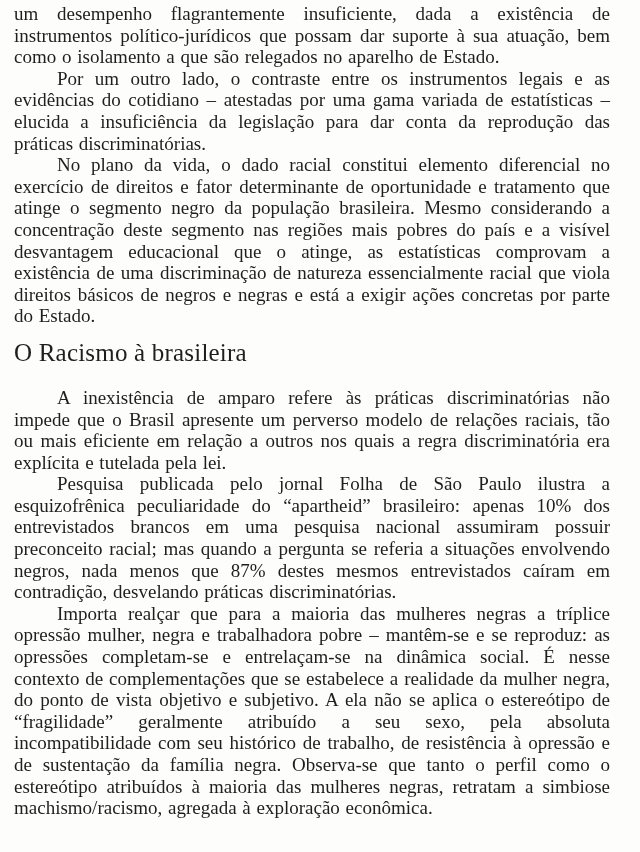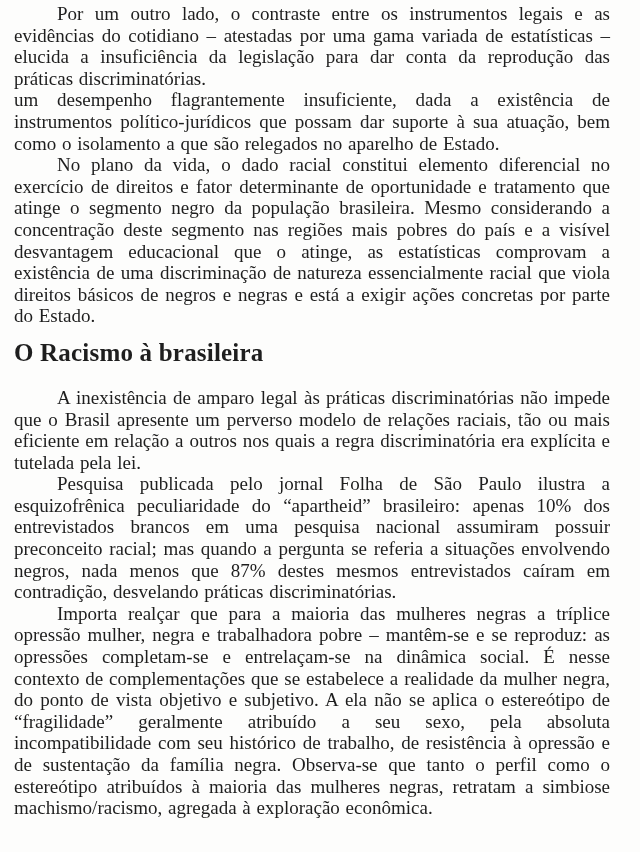--- a/index.html
+++ b/index.html
@@ -25,39 +25,39 @@
     margin: 0;
     text-indent: 0;
     word-spacing: 1px;
   }
   .para.indent {
     text-indent: 43px;
   }
   .heading {
     font-size: 25px;
     line-height: 27px;
-    font-weight: bold;
+    font-weight: normal;
     text-align: left;
     margin: 12px 0 21px 0;
     letter-spacing: 0.2px;
   }
 </style>
 </head>
 <body>
 
 <div class="page" style="background: rgb(253, 253, 252); color: rgb(30, 30, 30);">
 
+  <p class="para">um desempenho flagrantemente insuficiente, dada a existência de instrumentos político-jurídicos que possam dar suporte à sua atuação, bem como o isolamento a que são relegados no aparelho de Estado.</p>
+
   <p class="para indent">Por um outro lado, o contraste entre os instrumentos legais e as evidências do cotidiano – atestadas por uma gama variada de estatísticas – elucida a insuficiência da legislação para dar conta da reprodução das práticas discriminatórias.</p>
-
-  <p class="para">um desempenho flagrantemente insuficiente, dada a existência de instrumentos político-jurídicos que possam dar suporte à sua atuação, bem como o isolamento a que são relegados no aparelho de Estado.</p>
 
   <p class="para indent">No plano da vida, o dado racial constitui elemento diferencial no exercício de direitos e fator determinante de oportunidade e tratamento que atinge o segmento negro da população brasileira. Mesmo considerando a concentração deste segmento nas regiões mais pobres do país e a visível desvantagem educacional que o atinge, as estatísticas comprovam a existência de uma discriminação de natureza essencialmente racial que viola direitos básicos de negros e negras e está a exigir ações concretas por parte do Estado.</p>
 
   <h1 class="heading">O Racismo à brasileira</h1>
 
-  <p class="para indent">A inexistência de amparo legal às práticas discriminatórias não impede que o Brasil apresente um perverso modelo de relações raciais, tão ou mais eficiente em relação a outros nos quais a regra discriminatória era explícita e tutelada pela lei.</p>
+  <p class="para indent">A inexistência de amparo refere às práticas discriminatórias não impede que o Brasil apresente um perverso modelo de relações raciais, tão ou mais eficiente em relação a outros nos quais a regra discriminatória era explícita e tutelada pela lei.</p>
 
   <p class="para indent">Pesquisa publicada pelo jornal Folha de São Paulo ilustra a esquizofrênica peculiaridade do “apartheid” brasileiro: apenas 10% dos entrevistados brancos em uma pesquisa nacional assumiram possuir preconceito racial; mas quando a pergunta se referia a situações envolvendo negros, nada menos que 87% destes mesmos entrevistados caíram em contradição, desvelando práticas discriminatórias.</p>
 
 
   <p class="para indent">Importa realçar que para a maioria das mulheres negras a tríplice opressão mulher, negra e trabalhadora pobre – mantêm-se e se reproduz: as opressões completam-se e entrelaçam-se na dinâmica social. É nesse contexto de complementações que se estabelece a realidade da mulher negra, do ponto de vista objetivo e subjetivo. A ela não se aplica o estereótipo de “fragilidade” geralmente atribuído a seu sexo, pela absoluta incompatibilidade com seu histórico de trabalho, de resistência à opressão e de sustentação da família negra. Observa-se que tanto o perfil como o estereótipo atribuídos à maioria das mulheres negras, retratam a simbiose machismo/racismo, agregada à exploração econômica.</p>
 
 </div>
 
 </body></html>

